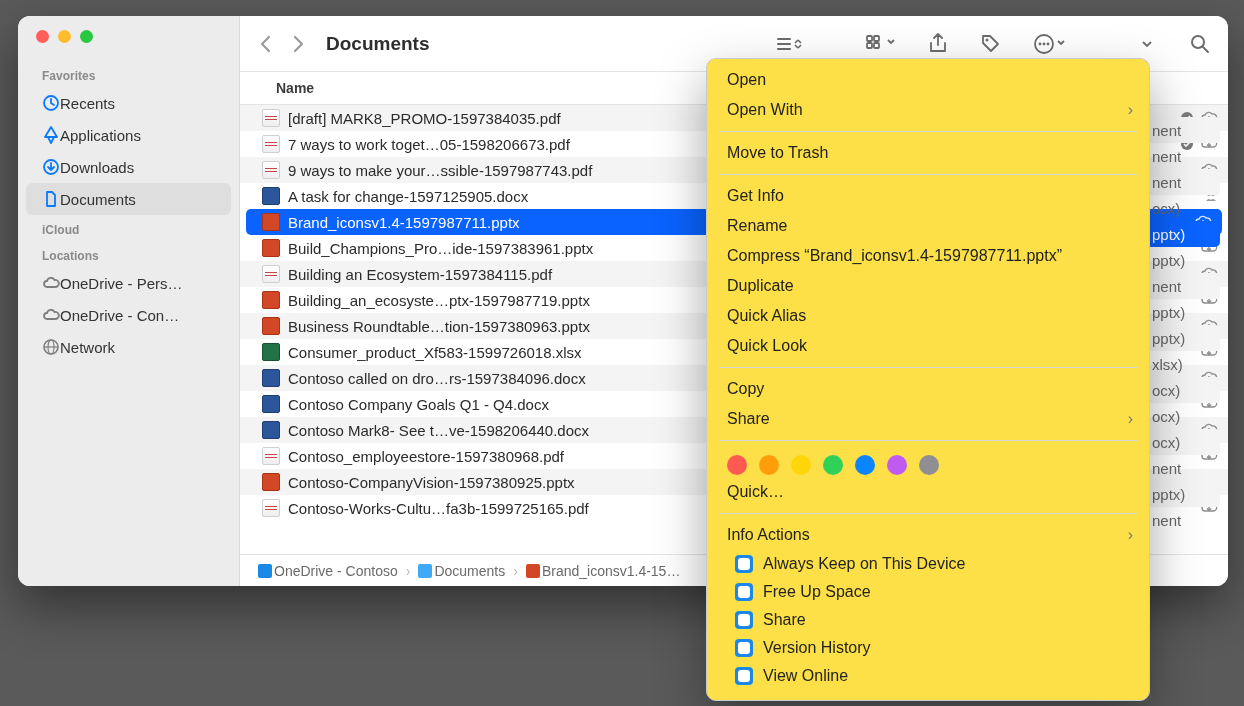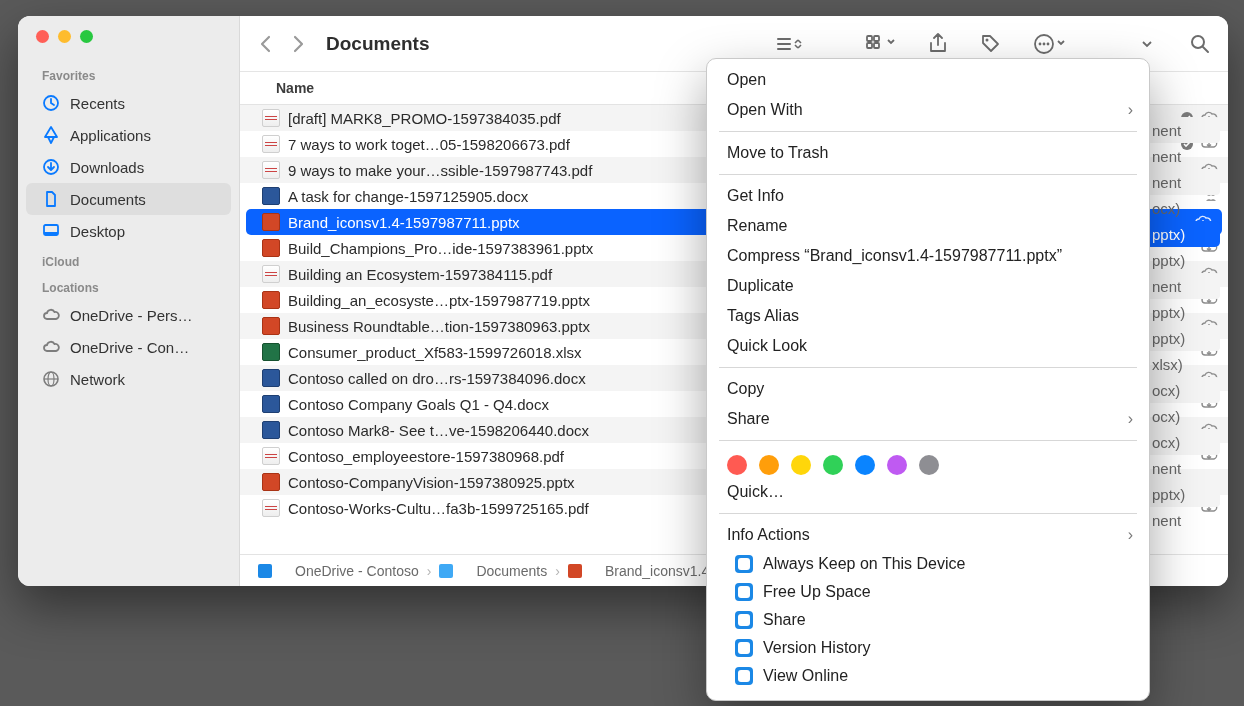--- a/index.html
+++ b/index.html
@@ -31,21 +31,21 @@
 .tl.yel { background: #febc2e; }
 .tl.grn { background: #28c840; }
 
 .section-label {
   color: #8a8a8a;
   font-size: 12px;
   font-weight: 600;
   padding: 8px 0 4px 24px;
 }
 .side-item {
-  display: flex; align-items: center; gap: 10px;
+  display: flex; align-items: center; gap: 0;
   padding: 7px 10px 7px 24px;
   font-size: 15px; color: #333;
   cursor: default;
   white-space: nowrap; overflow: hidden; text-overflow: ellipsis;
 }
 .side-item.selected { background: rgba(0,0,0,0.06); border-radius: 6px; margin: 0 8px; padding-left: 16px; }
 .side-icon { width: 18px; height: 18px; display: inline-flex; align-items: center; justify-content: center; color: #0a7aff; flex-shrink: 0; }
 .side-icon.gray { color: #7d7d7d; }
 
 
@@ -103,30 +103,30 @@
   padding: 0 8px;
 }
 .rcell.alt { background: #f4f4f4; border-radius: 4px; }
 .rcell.sel { background: #0a63ff; color:#fff; border-radius: 5px; }
 
 .path-bar {
   height: 32px; border-top: 1px solid #e3e3e3;
   display: flex; align-items: center; gap: 8px;
   padding: 0 18px; font-size: 14px; color: #6a6a6a;
 }
-.path-seg { display: inline-flex; align-items: center; gap: 23px; }
+.path-seg { display: inline-flex; align-items: center; gap: 2px; }
 .path-sep { color: #b5b5b5; }
 .path-icon { width:14px; height:14px; border-radius:2px; }
 
 
 .menu {
   position: absolute;
   left: 706px; top: 58px;
   width: 444px;
-  background: #ffffff;
+  background: #fde047;
   border: 1px solid #c9c9c9;
   border-radius: 10px;
   box-shadow: 0 20px 50px rgba(0,0,0,0.35);
   padding: 6px 0 10px 0;
 }
 .menu-item {
   display: flex; align-items: center;
   padding: 6px 16px 6px 20px;
   font-size: 16px; color: #222;
   cursor: default;
@@ -180,29 +180,20 @@
           </span>
           <span>Downloads</span>
         </div>
         <div class="side-item selected">
           <span class="side-icon">
             <svg width="18" height="18" viewBox="0 0 18 18">
               <path d="M5 2 h5 l3 3 v11 H5 Z" fill="none" stroke="currentColor" stroke-width="1.8" stroke-linejoin="round"></path>
             </svg>
           </span>
           <span>Documents</span>
-        </div>
-        <div class="side-item">
-          <span class="side-icon">
-            <svg width="18" height="18" viewBox="0 0 18 18">
-              <rect x="2" y="3" width="14" height="10" rx="1.5" fill="none" stroke="currentColor" stroke-width="1.8"></rect>
-              <line x1="2" y1="11" x2="16" y2="11" stroke="currentColor" stroke-width="1.8"></line>
-            </svg>
-          </span>
-          <span>Desktop</span>
         </div>
         <div class="section-label">iCloud</div>
         <div class="section-label">Locations</div>
         <div class="side-item">
           <span class="side-icon gray">
             <svg width="18" height="18" viewBox="0 0 18 18">
               <path d="M5 13 a3 3 0 0 1 0-6 a4 4 0 0 1 7.5-1 A3 3 0 0 1 14 13 Z" fill="none" stroke="currentColor" stroke-width="1.8"></path>
             </svg>
           </span>
           <span>OneDrive - Pers…</span>
@@ -562,21 +553,21 @@
     <div class="menu-item">
       <span>Rename</span>
     </div>
     <div class="menu-item">
       <span>Compress “Brand_iconsv1.4-1597987711.pptx”</span>
     </div>
     <div class="menu-item">
       <span>Duplicate</span>
     </div>
     <div class="menu-item">
-      <span>Tags Alias</span>
+      <span>Quick Alias</span>
     </div>
     <div class="menu-item">
       <span>Quick Look</span>
     </div>
     <div class="menu-sep"></div>
     <div class="menu-item">
       <span>Copy</span>
     </div>
     <div class="menu-item">
       <span>Share</span>

